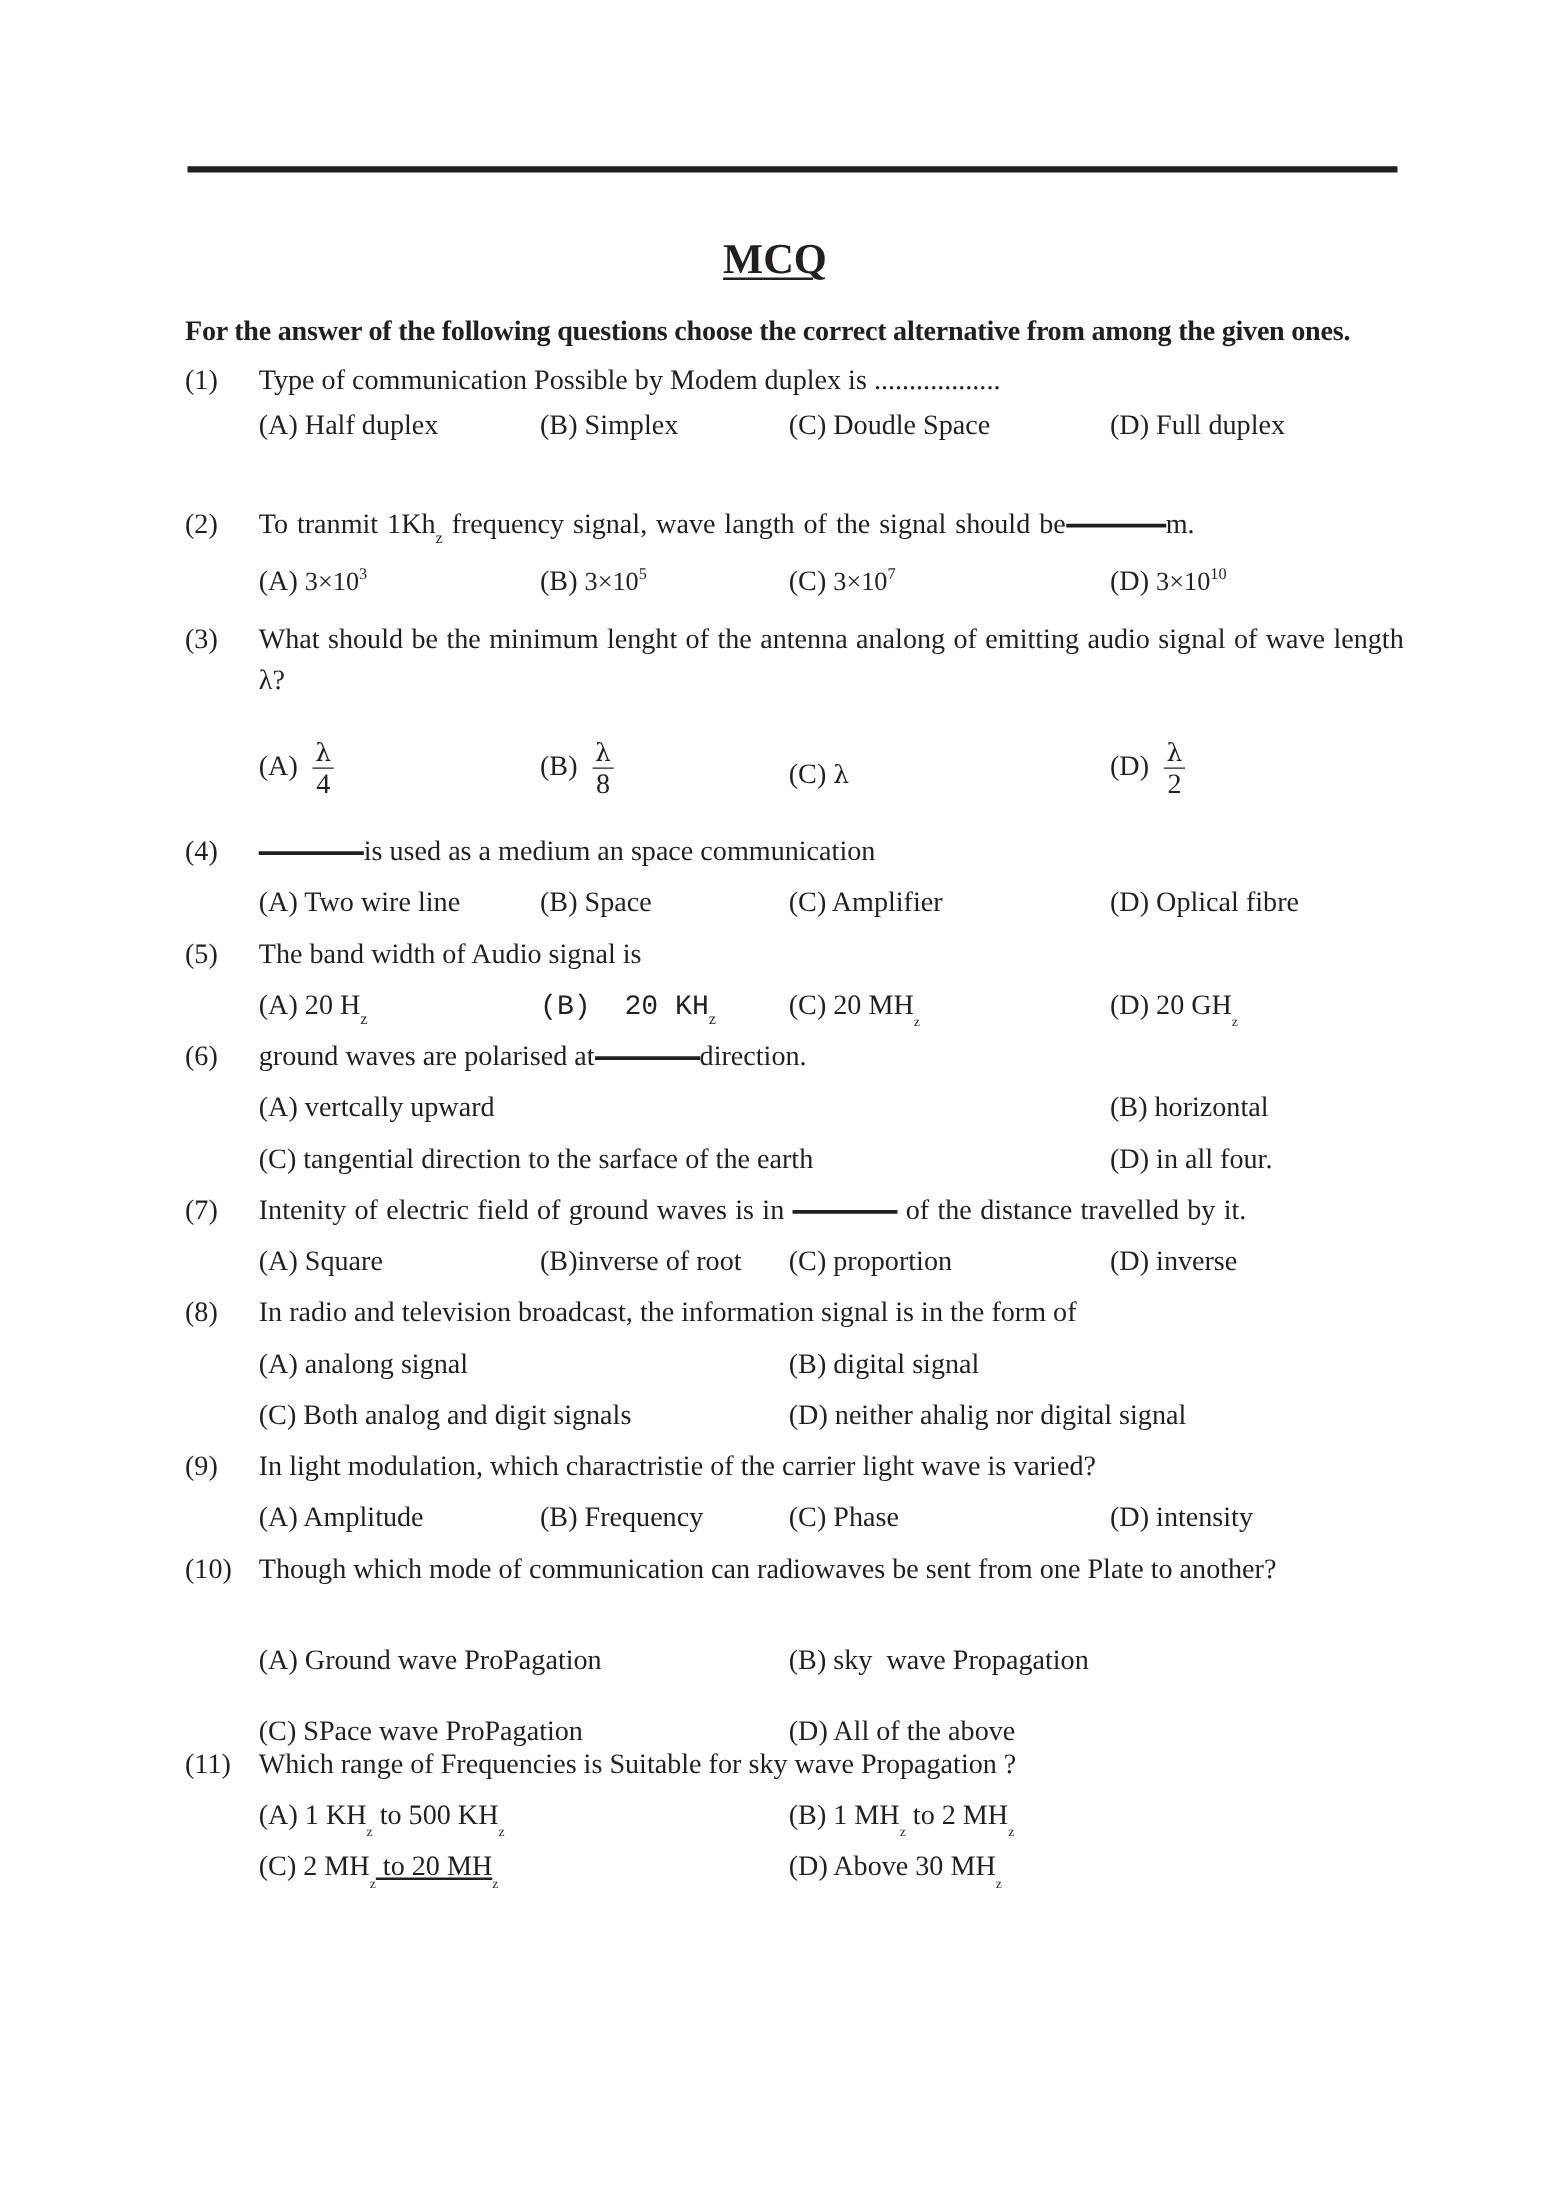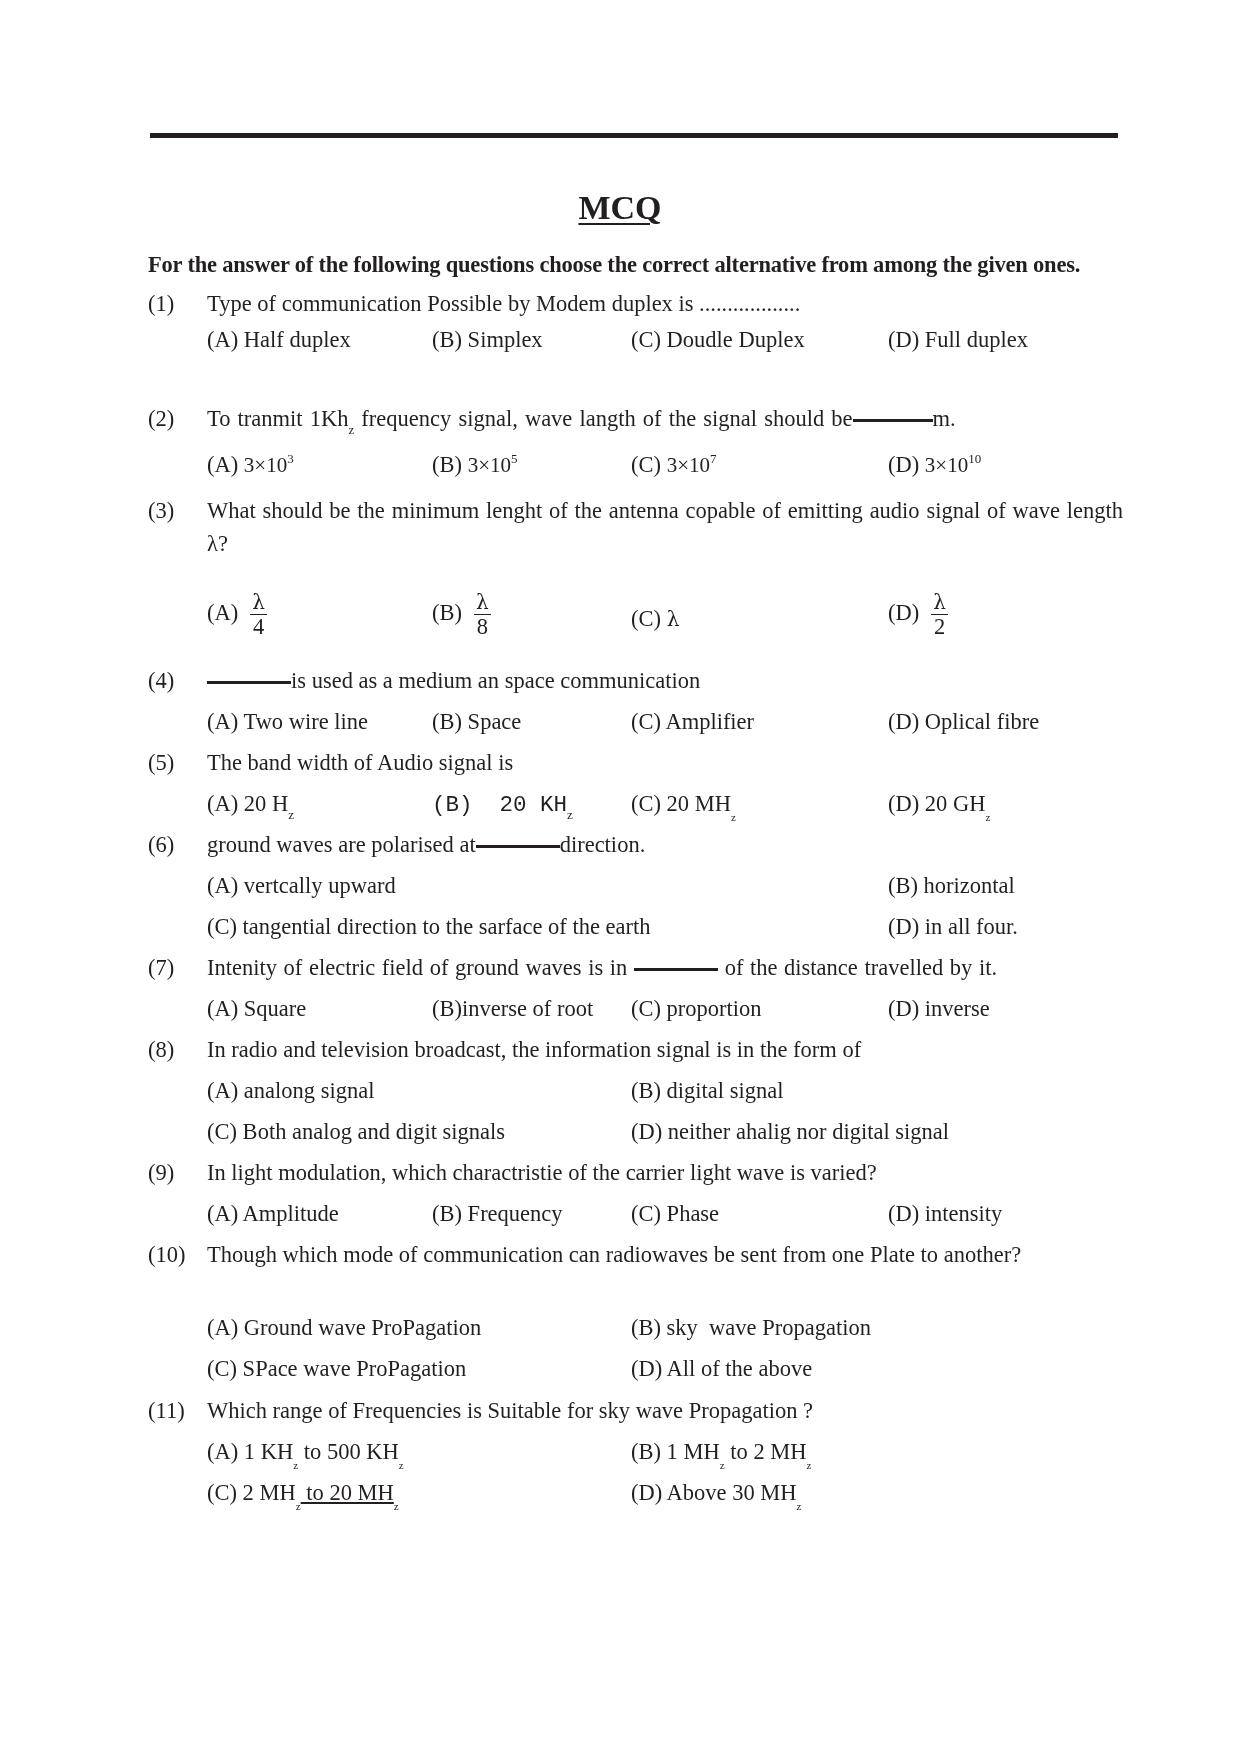--- a/index.html
+++ b/index.html
@@ -50,39 +50,39 @@
 <div class="title"><span>MCQ</span></div>
 
 <div class="instructions">For the answer of the following questions choose the correct alternative from among the given ones.</div>
 
 <div class="q" style="top:287px;">
   <span class="qnum">(1)</span>
   <span class="qtext">Type of communication Possible by Modem duplex is ..................</span>
   <div class="opts" style="top:36px;">
     <span class="opt c1">(A) Half duplex</span>
     <span class="opt c2">(B) Simplex</span>
-    <span class="opt c3">(C) Doudle Duplex</span>
+    <span class="opt c3">(C) Doudle Space</span>
     <span class="opt c4">(D) Full duplex</span>
   </div>
 </div>
 
 <div class="q" style="top:402px;">
   <span class="qnum">(2)</span>
   <span class="qtext" style="word-spacing:1.5px;"><span>To tranmit 1Kh</span><sub>z</sub><span> frequency signal, wave langth of the signal should be</span><span class="blank" style="width:80px;"></span><span>m.</span></span>
   <div class="opts" style="top:46px;">
     <span class="opt c1"><span>(A)</span> <span style="font-size:21px;">3×10</span><sup>3</sup></span>
     <span class="opt c2"><span>(B)</span> <span style="font-size:21px;">3×10</span><sup>5</sup></span>
     <span class="opt c3"><span>(C)</span> <span style="font-size:21px;">3×10</span><sup>7</sup></span>
     <span class="opt c4"><span>(D)</span> <span style="font-size:21px;">3×10</span><sup>10</sup></span>
   </div>
 </div>
 
 <div class="q" style="top:494px;">
   <span class="qnum">(3)</span>
-  <span class="qtext justify">What should be the minimum lenght of the antenna copable of emitting audio signal of wave length  λ?</span>
+  <span class="qtext justify">What should be the minimum lenght of the antenna analong of emitting audio signal of wave length  λ?</span>
   <div class="opts" style="top:96px; height:40px;">
     <span class="opt c1"><span>(A)</span><span class="frac"><span class="num lam">λ</span><span class="den">4</span></span></span>
     <span class="opt c2"><span>(B)</span><span class="frac"><span class="num lam">λ</span><span class="den">8</span></span></span>
     <span class="opt c3" style="top:12px;"><span>(C)</span> <span class="lam">λ</span></span>
     <span class="opt c4"><span>(D)</span><span class="frac"><span class="num lam">λ</span><span class="den">2</span></span></span>
   </div>
 </div>
 
 <div class="q" style="top:664px;">
   <span class="qnum">(4)</span>
@@ -154,21 +154,21 @@
   </div>
 </div>
 
 <div class="q" style="top:1238px;">
   <span class="qnum">(10)</span>
   <span class="qtext justify">Though which mode of communication can radiowaves be sent from one Plate to another?</span>
   <div class="opts" style="top:73px;">
     <span class="opt c1">(A) Ground wave ProPagation</span>
     <span class="opt half2" style="white-space:pre;">(B) sky  wave Propagation</span>
   </div>
-  <div class="opts" style="top:114px;">
+  <div class="opts" style="top:130px;">
     <span class="opt c1">(C) SPace wave ProPagation</span>
     <span class="opt half2">(D) All of the above</span>
   </div>
 </div>
 
 <div class="q" style="top:1394px;">
   <span class="qnum">(11)</span>
   <span class="qtext">Which range of Frequencies is Suitable for sky wave Propagation ?</span>
   <div class="opts" style="top:41px;">
     <span class="opt c1"><span>(A) 1 KH</span><sub class="small">z</sub><span style="white-space:pre;"> to 500 KH</span><sub class="small">z</sub></span>

